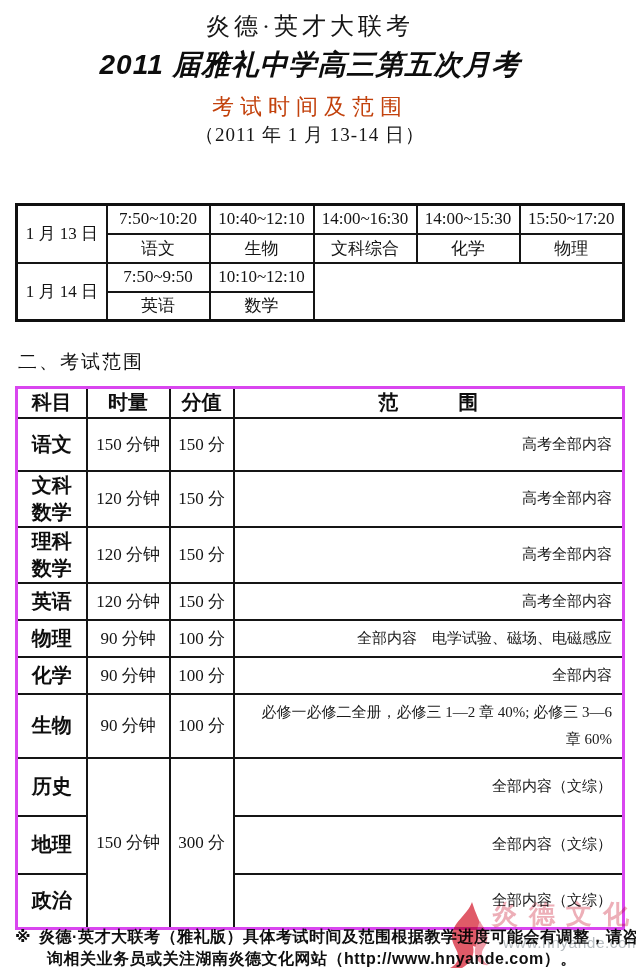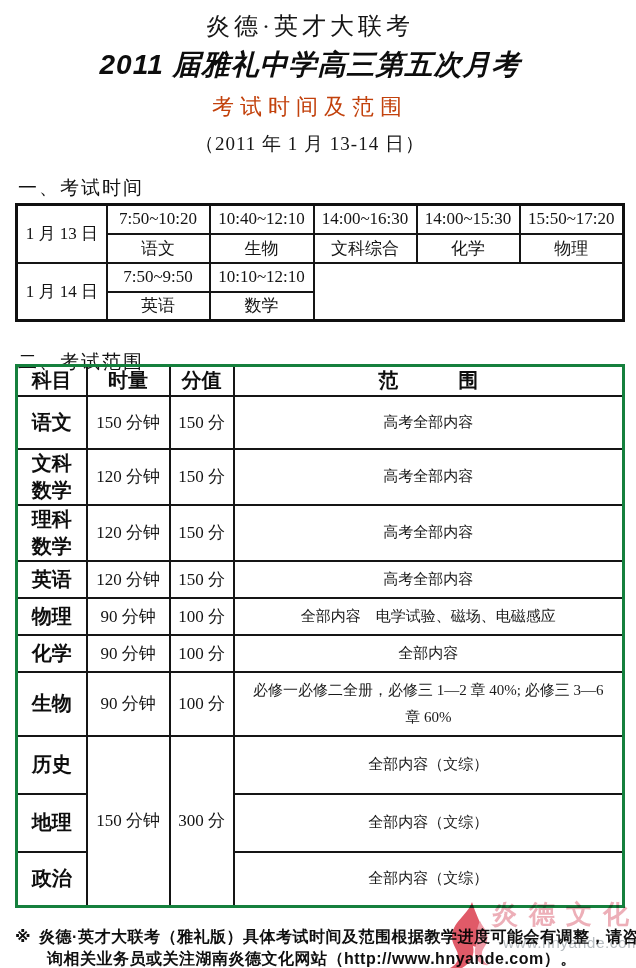--- a/index.html
+++ b/index.html
@@ -7,38 +7,38 @@
     position:relative;width:636px;height:968px;background:#ffffff;
     margin:0 auto;overflow:hidden;color:#111;
     font-family:"Liberation Serif","DejaVu Serif",serif;
   }
   
   .hdr{position:absolute;top:10px;left:0;width:620px;text-align:center;}
   .hdr-brand{font-size:24px;letter-spacing:4px;color:#161616;}
   .hdr-title{font-size:28px;font-weight:bold;letter-spacing:1px;margin-top:4px;
     font-family:"Liberation Sans","DejaVu Sans",sans-serif;color:#0d0d0d;font-style:italic;}
   .hdr-sub{font-size:22px;letter-spacing:6px;margin-top:8px;color:#c2410c;}
-  .hdr-date{font-size:19px;margin-top:9px;letter-spacing:1px;color:#161616;}
+  .hdr-date{font-size:19px;letter-spacing:1px;color:#161616;}
   
   .sec1-h{position:absolute;top:175px;left:18px;font-size:19px;letter-spacing:2px;color:#121212;}
   .sec2-h{position:absolute;top:349px;left:18px;font-size:19px;letter-spacing:2px;color:#121212;}
   
   table{border-collapse:collapse;table-layout:fixed;padding-left:40px;}
   td,th{border:2px solid #151515;padding:0;overflow:hidden;}
   .t1{position:absolute;top:203px;left:15px;width:607px;border:3px solid #101010;}
   .t1 td{text-align:center;font-size:17px;color:#141414;}
   .t1 tr{height:29px;}
   .t1 .date{font-size:17px;}
-  .t2{position:absolute;top:364px;left:15px;width:607px;border:3px solid #15803d;}
+  .t2{position:absolute;top:386px;left:15px;width:607px;border:3px solid #d946ef;}
   .t2 th{font-family:"Liberation Sans","DejaVu Sans",sans-serif;font-weight:bold;
     font-size:20px;text-align:center;color:#0e0e0e;}
   .t2 td.subj{font-family:"Liberation Sans","DejaVu Sans",sans-serif;font-weight:bold;
     font-size:20px;text-align:center;color:#0e0e0e;padding:0 6px;line-height:1.35;}
   .t2 td.num{text-align:center;font-size:17px;color:#141414;}
-  .t2 td.scope{text-align:center;font-size:15px;color:#1a1a1a;padding:4px 10px;line-height:1.8;margin-top:32px;}
+  .t2 td.scope{text-align:right;font-size:15px;color:#1a1a1a;padding:4px 10px;line-height:1.8;margin-top:32px;}
   
   .footnote{
     position:absolute;top:926px;left:15px;width:607px;
     font-family:"Liberation Sans","DejaVu Sans",sans-serif;font-weight:bold;
     font-size:16px;line-height:22px;color:#0f0f0f;
     padding-left:32px;text-indent:-32px;letter-spacing:0.5px;
   }
   .footnote .mark{margin-right:8px;}
   
   .wm-flame{position:absolute;left:442px;top:901px;width:54px;height:67px;mix-blend-mode:multiply;}
@@ -58,21 +58,20 @@
 
 <div class="page">
 
   <div class="hdr">
     <div class="hdr-brand">炎德·英才大联考</div>
     <div class="hdr-title">2011 届雅礼中学高三第五次月考</div>
     <div class="hdr-sub">考试时间及范围</div>
     <div class="hdr-date">（2011 年 1 月 13-14 日）</div>
   </div>
 
-  <div class="sec1-h">一、考试时间</div>
 
   <table class="t1">
     <colgroup>
       <col style="width:90px">
         <col style="width:103px">
         <col style="width:104px">
       <col style="width:103px">
         <col style="width:103px">
         <col style="width:104px">
     </colgroup>

